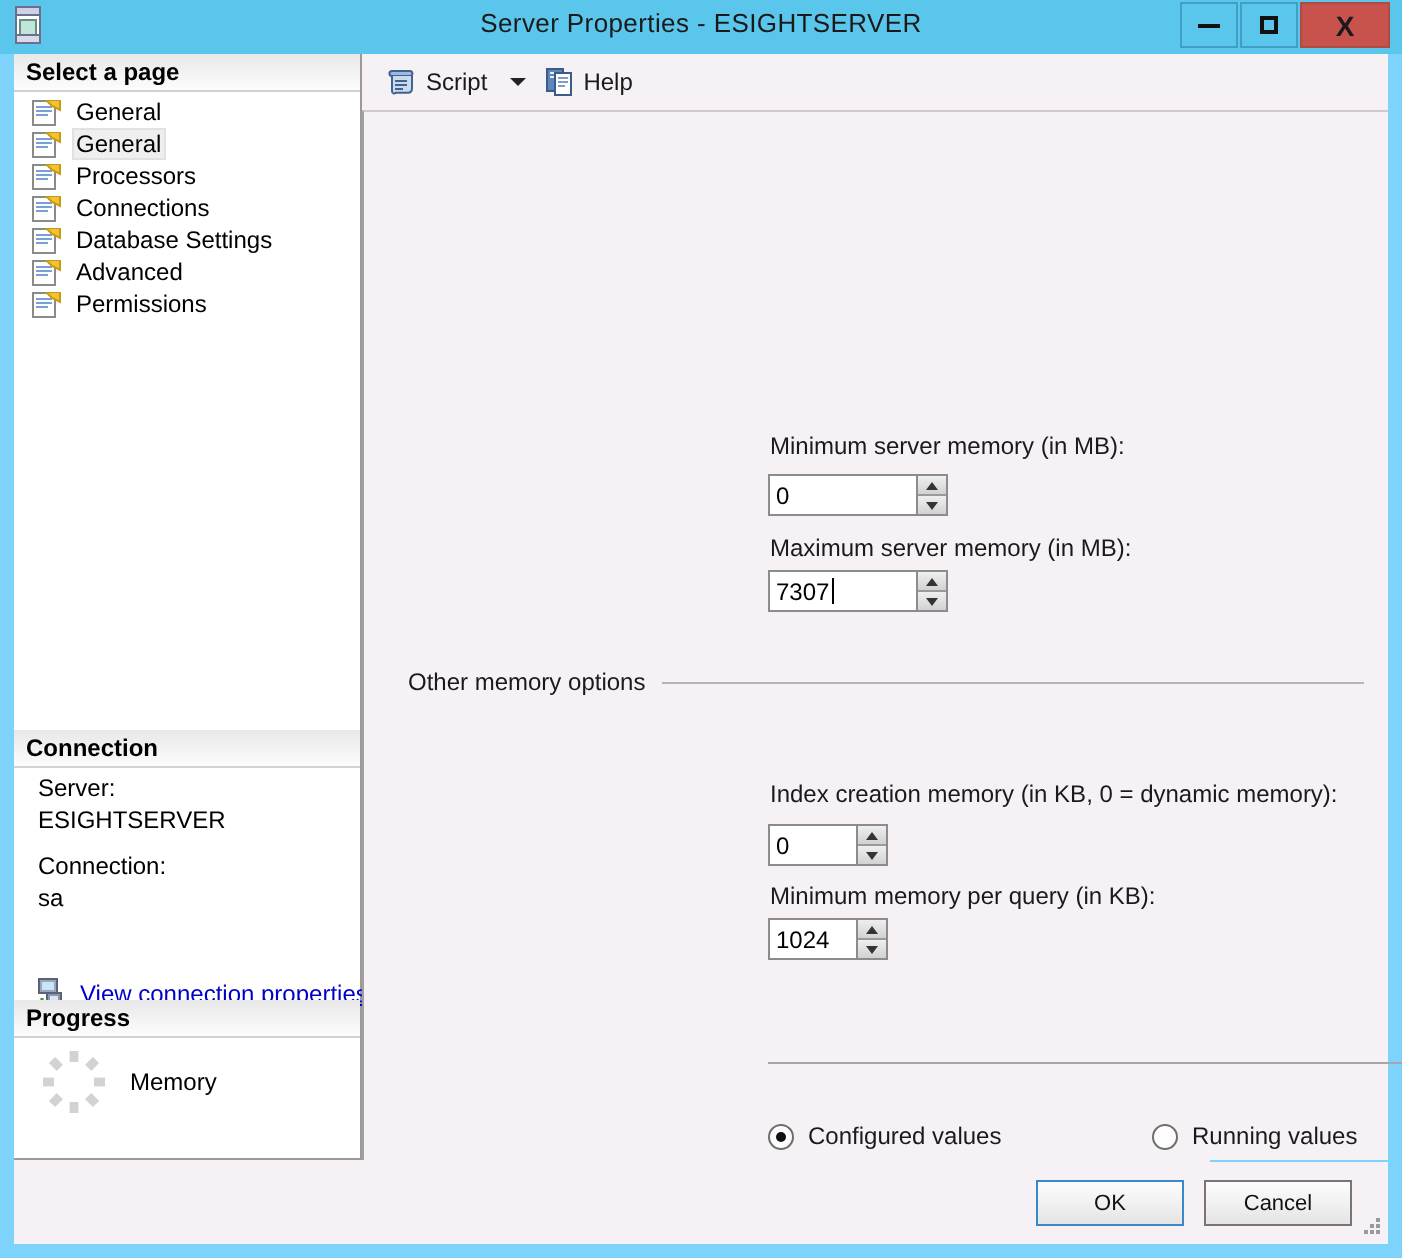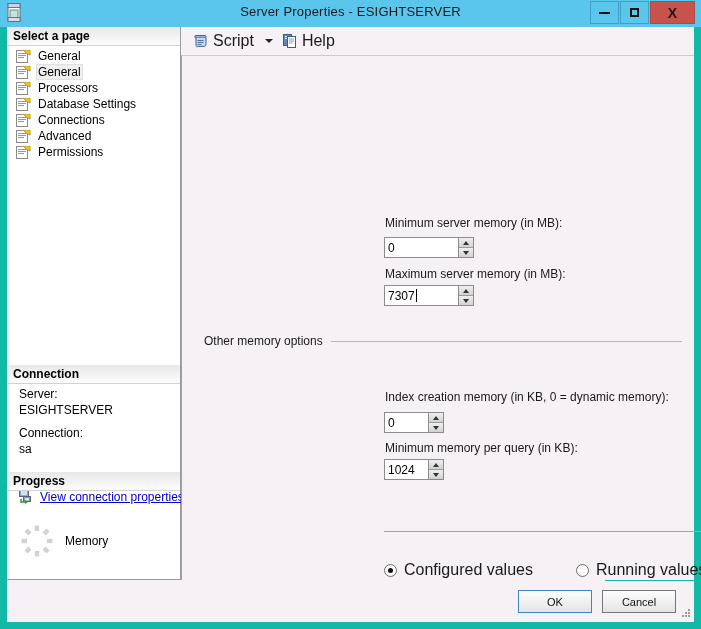--- a/index.html
+++ b/index.html
@@ -9,21 +9,21 @@
     overflow: hidden;
     font-family: "Liberation Sans", sans-serif;
     font-size: 12px;
     background: #000;
   }
 
   
   #window {
     position: absolute; left: 0; top: 0;
     width: 701px; height: 629px;
-    background: #14b8a6;
+    background: #7dd3fc;
   }
 
   
   #titlebar {
     position: absolute; left: 0; top: 0;
     width: 701px; height: 27px;
     background: #5BC6EC;
   }
   #win-icon {
     position: absolute; left: 7px; top: 3px;
@@ -73,21 +73,21 @@
     position: absolute; left: 0;
     width: 173px; height: 19px;
     background: linear-gradient(to bottom, #E8E8E8 0%, #F2F2F2 50%, #FDFDFD 100%);
     border-bottom: 1px solid #d2d2d2;
     font-weight: bold; font-size: 12px; color: #000;
     padding: 2px 0 0 6px;
     white-space: nowrap;
   }
   #hdr-page  { top: 0; }
   #hdr-conn  { top: 338px; }
-  #hdr-prog  { top: 445px; }
+  #hdr-prog  { top: 473px; }
 
   #page-list {
     position: absolute; left: 0; top: 21px;
     width: 173px;
   }
   .page-item {
     position: relative;
     height: 16px;
     padding-left: 9px;
     display: flex; align-items: center;
@@ -153,21 +153,21 @@
     width: 513px; height: 28px;
     background: #F6F1F5;
     display: flex; align-items: center;
     padding-left: 8px;
   }
   .tb-item {
     display: flex; align-items: center;
     height: 22px; padding: 0 4px;
     cursor: default;
   }
-  .tb-label { font-size: 16px; color: #1a1a1a; margin-left: 4px; white-space: nowrap; }
+  .tb-label { font-size: 12px; color: #1a1a1a; margin-left: 4px; white-space: nowrap; }
   #script-icon, #help-icon { width: 16px; height: 16px; flex: none; }
   #script-caret {
     margin-left: 7px; margin-right: 5px;
     width: 0; height: 0;
     border-left: 4px solid transparent;
     border-right: 4px solid transparent;
     border-top: 4px solid #222;
     cursor: default;
   }
 
@@ -277,21 +277,21 @@
     margin-right: 7px;
     position: relative;
     flex: none;
   }
   .radio-row.checked .radio-dot::after {
     content: "";
     position: absolute; left: 3px; top: 3px;
     width: 5px; height: 5px; border-radius: 50%;
     background: #111;
   }
-  .radio-label { font-size: 16px; color: #1a1a1a; white-space: nowrap; }
+  .radio-label { font-size: 12px; color: #1a1a1a; white-space: nowrap; }
 
   
   #footer {
     position: absolute; left: 0; top: 554px;
     width: 687px; height: 41px;
     background: #F6F1F5;
   }
   .dlgbtn {
     position: absolute; top: 9px;
     width: 74px; height: 23px;
@@ -379,33 +379,33 @@
         <div class="page-item">
           <span class="pg-icon">
             <svg width="15" height="13" viewBox="0 0 15 13">
                 <rect x="0.5" y="0.5" width="11" height="12" fill="#fff" stroke="#8a8a8a"></rect>
                 <rect x="2" y="3" width="8" height="1" fill="#7a9fd4"></rect>
                 <rect x="2" y="5" width="8" height="1" fill="#7a9fd4"></rect>
                 <rect x="2" y="7" width="6" height="1" fill="#7a9fd4"></rect>
                 <path d="M7 0 L14 0 L14 5 L10 3 Z" fill="#F2C230" stroke="#C79A16"></path>
               </svg>
           </span>
+          <span class="pg-label">Connections</span>
+        </div>
+        <div class="page-item">
+          <span class="pg-icon">
+            <svg width="15" height="13" viewBox="0 0 15 13">
+                <rect x="0.5" y="0.5" width="11" height="12" fill="#fff" stroke="#8a8a8a"></rect>
+                <rect x="2" y="3" width="8" height="1" fill="#7a9fd4"></rect>
+                <rect x="2" y="5" width="8" height="1" fill="#7a9fd4"></rect>
+                <rect x="2" y="7" width="6" height="1" fill="#7a9fd4"></rect>
+                <path d="M7 0 L14 0 L14 5 L10 3 Z" fill="#F2C230" stroke="#C79A16"></path>
+              </svg>
+          </span>
           <span class="pg-label">Database Settings</span>
-        </div>
-        <div class="page-item">
-          <span class="pg-icon">
-            <svg width="15" height="13" viewBox="0 0 15 13">
-                <rect x="0.5" y="0.5" width="11" height="12" fill="#fff" stroke="#8a8a8a"></rect>
-                <rect x="2" y="3" width="8" height="1" fill="#7a9fd4"></rect>
-                <rect x="2" y="5" width="8" height="1" fill="#7a9fd4"></rect>
-                <rect x="2" y="7" width="6" height="1" fill="#7a9fd4"></rect>
-                <path d="M7 0 L14 0 L14 5 L10 3 Z" fill="#F2C230" stroke="#C79A16"></path>
-              </svg>
-          </span>
-          <span class="pg-label">Connections</span>
         </div>
         <div class="page-item">
           <span class="pg-icon">
             <svg width="15" height="13" viewBox="0 0 15 13">
                 <rect x="0.5" y="0.5" width="11" height="12" fill="#fff" stroke="#8a8a8a"></rect>
                 <rect x="2" y="3" width="8" height="1" fill="#7a9fd4"></rect>
                 <rect x="2" y="5" width="8" height="1" fill="#7a9fd4"></rect>
                 <rect x="2" y="7" width="6" height="1" fill="#7a9fd4"></rect>
                 <path d="M7 0 L14 0 L14 5 L10 3 Z" fill="#F2C230" stroke="#C79A16"></path>
               </svg>

